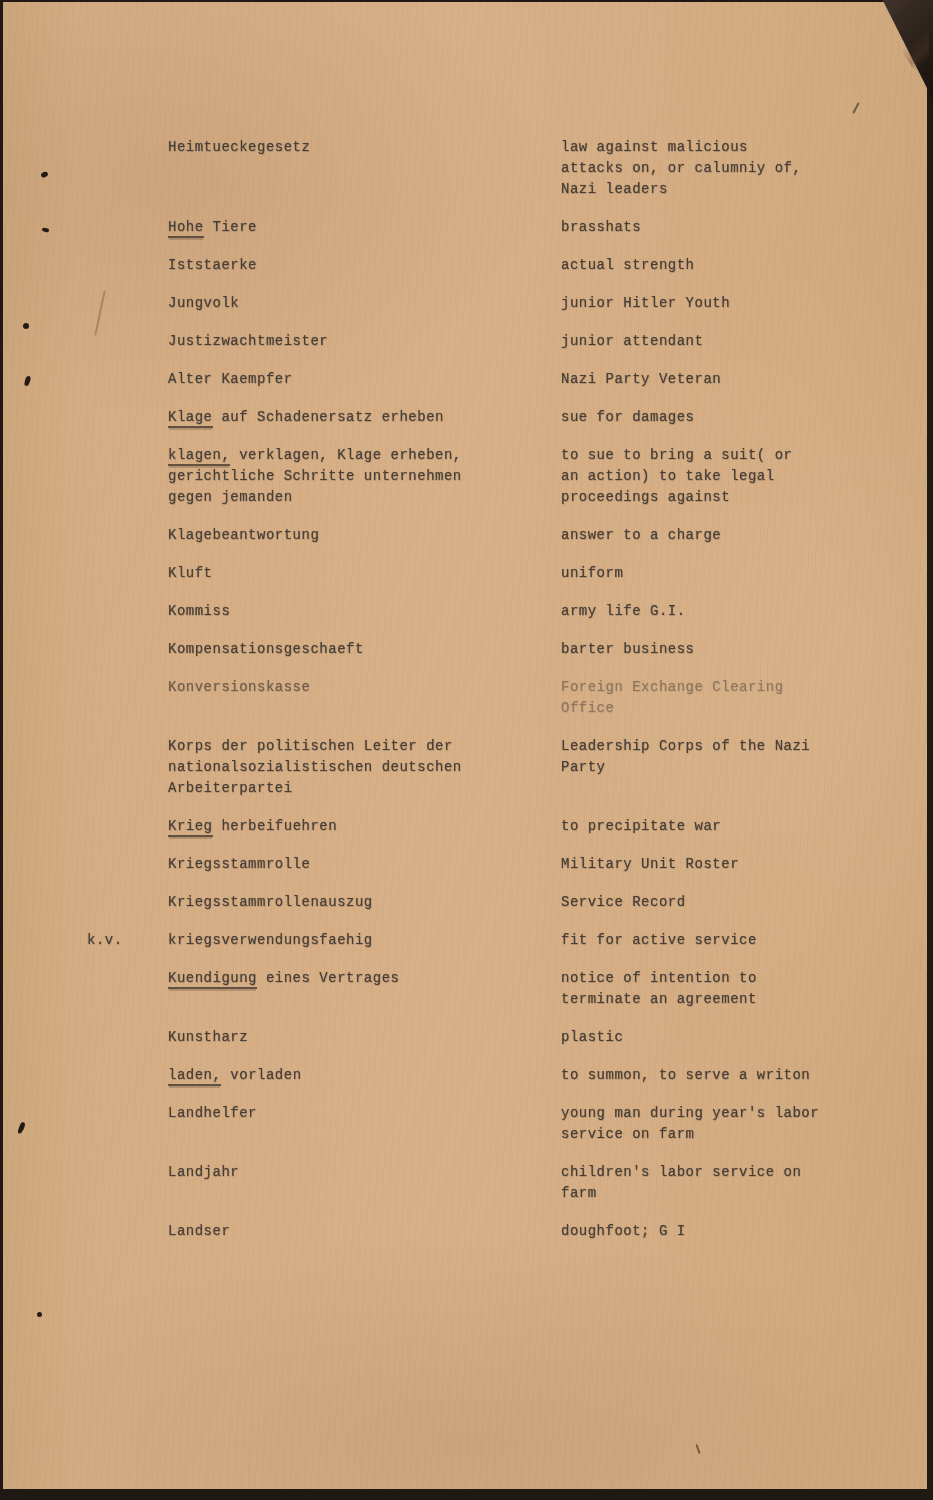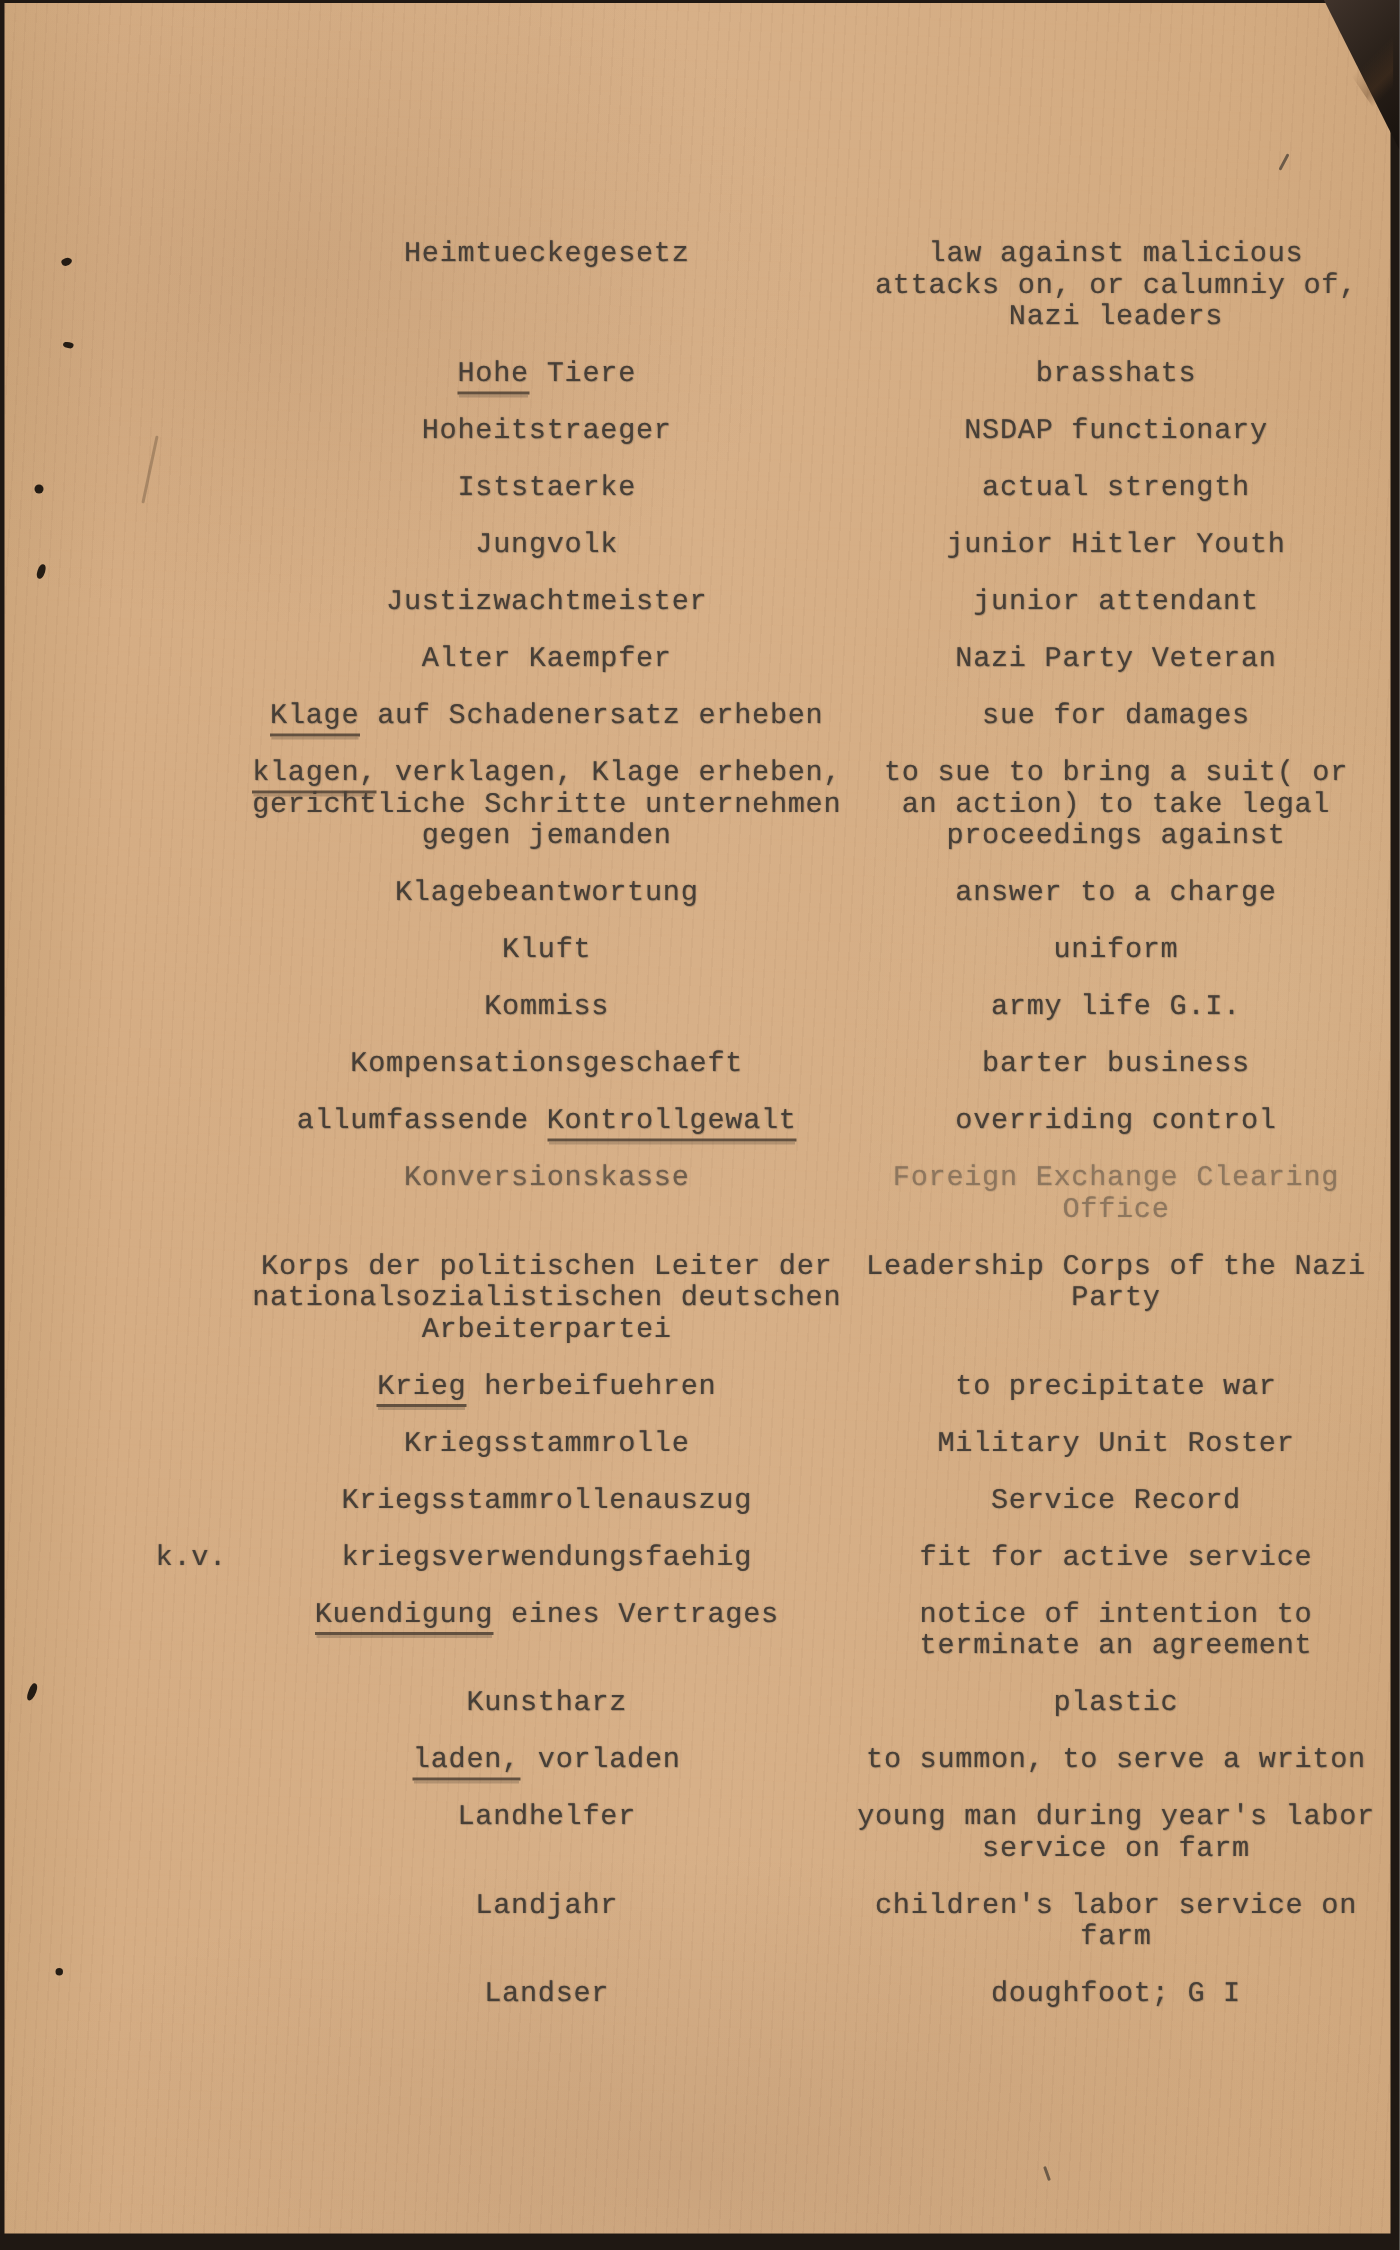--- a/index.html
+++ b/index.html
@@ -34,25 +34,24 @@
     clip-path:polygon(28% 0, 100% 0, 100% 100%);
   }
   .corner-shade{
     position:absolute;right:4px;top:0;width:62px;height:92px;
     background:linear-gradient(135deg, rgba(0,0,0,0) 55%, rgba(90,60,35,.35) 70%, rgba(0,0,0,0) 78%);
     clip-path:polygon(0 0, 100% 0, 100% 100%);
     pointer-events:none;
   }
   
   .sheet-content{
-    position:absolute;left:0;top:157px;right:0;
+    position:absolute;left:0;top:135px;right:0;
     color:#473f37;
-    font-size:19px;line-height:21px;letter-spacing:.5px;
+    font-size:14px;line-height:21px;letter-spacing:.5px;
     text-shadow:0 0 1px rgba(67,56,46,.55), 0.5px 0.5px 0 rgba(67,56,46,.18);
-    text-align:center;
   }
   .row{
     display:grid;
     grid-template-columns:165px 393px auto;
     margin-bottom:17px;
   }
   .row .line{white-space:nowrap;}
   .cell-abbr{padding-left:84px;}
   .cell-english{max-width:380px;}
   .faded .cell-english{opacity:.5;filter:blur(.3px);}
@@ -98,29 +97,20 @@
           <div class="cell-german">
             <div class="line"><span class="u">Hohe</span><span> Tiere</span></div>
           </div>
           <div class="cell-english">
             <div class="line">brasshats</div>
           </div>
         </div>
         <div class="row">
           <div class="cell-abbr"></div>
           <div class="cell-german">
-            <div class="line"><span>Hoheitstraeger</span></div>
-          </div>
-          <div class="cell-english">
-            <div class="line">NSDAP functionary</div>
-          </div>
-        </div>
-        <div class="row">
-          <div class="cell-abbr"></div>
-          <div class="cell-german">
             <div class="line"><span>Iststaerke</span></div>
           </div>
           <div class="cell-english">
             <div class="line">actual strength</div>
           </div>
         </div>
         <div class="row">
           <div class="cell-abbr"></div>
           <div class="cell-german">
             <div class="line"><span>Jungvolk</span></div>
@@ -196,29 +186,20 @@
             <div class="line">army life G.I.</div>
           </div>
         </div>
         <div class="row">
           <div class="cell-abbr"></div>
           <div class="cell-german">
             <div class="line"><span>Kompensationsgeschaeft</span></div>
           </div>
           <div class="cell-english">
             <div class="line">barter business</div>
-          </div>
-        </div>
-        <div class="row">
-          <div class="cell-abbr"></div>
-          <div class="cell-german">
-            <div class="line"><span>allumfassende </span><span class="u">Kontrollgewalt</span></div>
-          </div>
-          <div class="cell-english">
-            <div class="line">overriding control</div>
           </div>
         </div>
         <div class="row faded">
           <div class="cell-abbr"></div>
           <div class="cell-german">
             <div class="line"><span>Konversionskasse</span></div>
           </div>
           <div class="cell-english">
             <div class="line">Foreign Exchange Clearing</div>
             <div class="line">Office</div>

